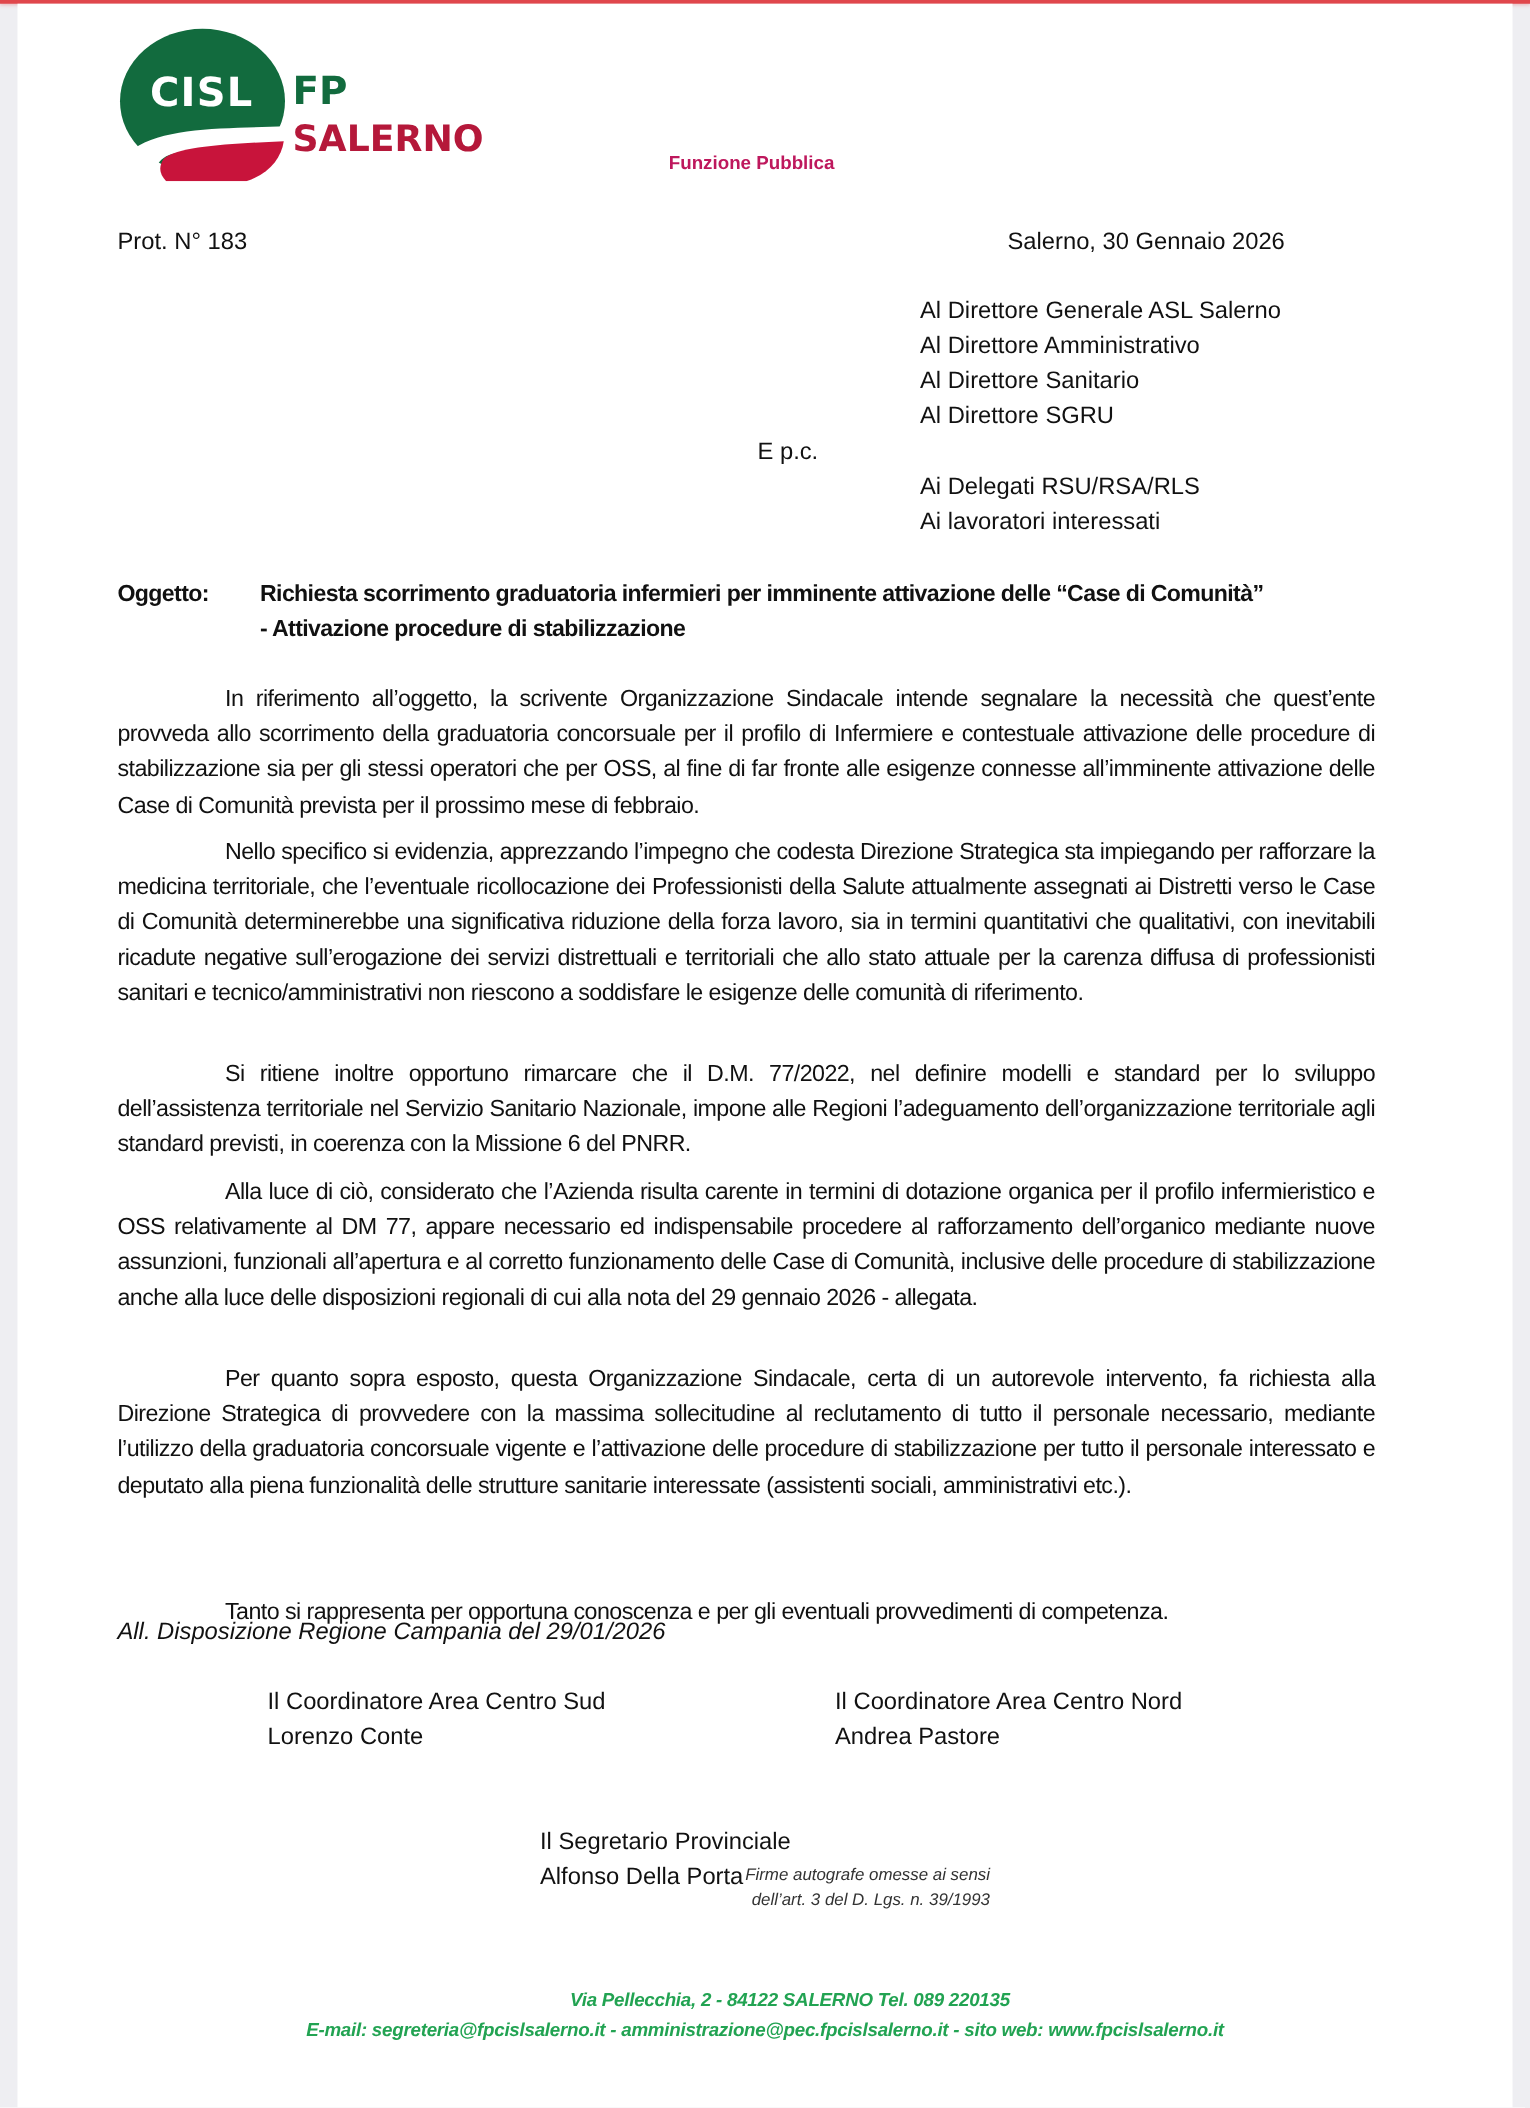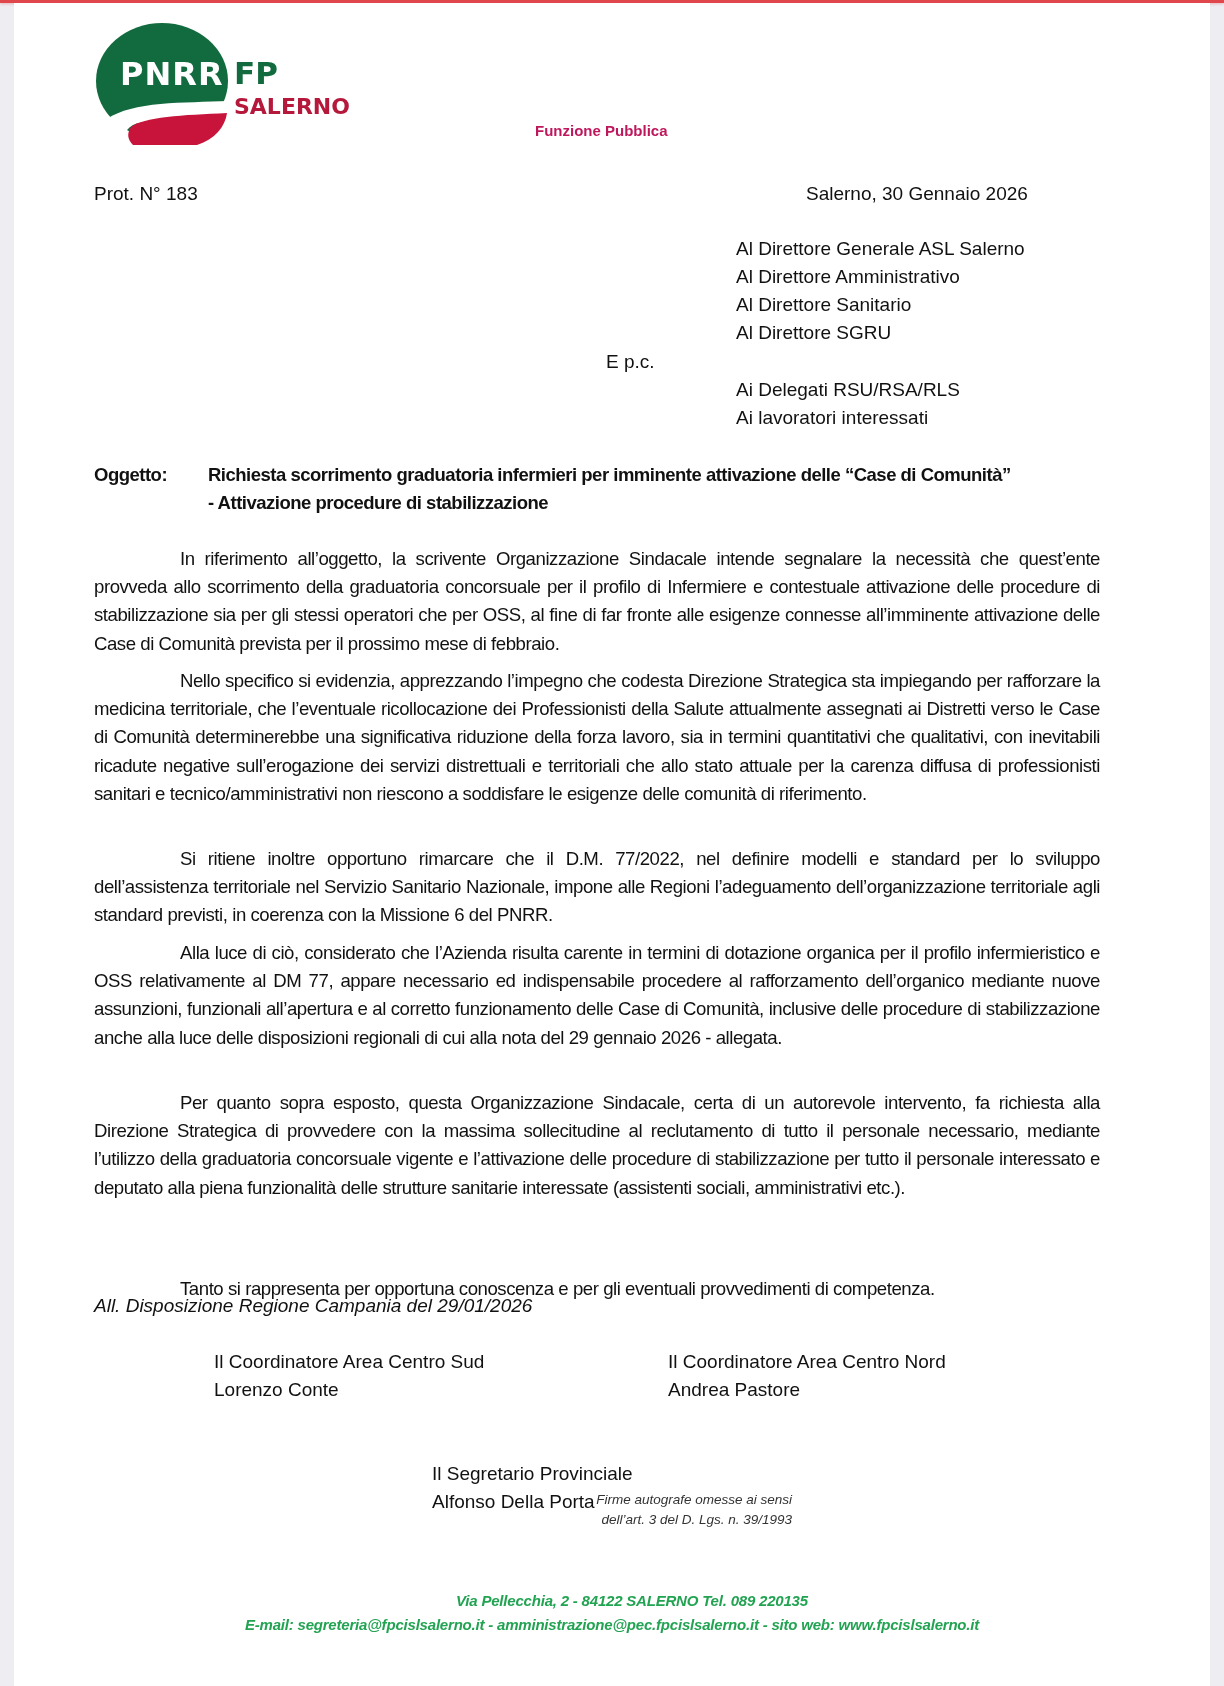--- a/index.html
+++ b/index.html
@@ -6,21 +6,21 @@
   body {
     width:1224px; height:1686px; background:#eeeef2; position:relative; overflow:hidden;
     font-family:"Liberation Sans", sans-serif; color:#111;
   }
   .topline { position:absolute; left:0; top:0; width:1224px; height:3px; background:#e0474c; box-shadow:0 1px 3px rgba(224,71,76,0.35); }
   .sheet { position:absolute; left:14px; top:3px; width:1196px; height:1683px; background:#fff; }
   .abs { position:absolute; }
   .logo-circle { position:absolute; left:93px; top:21px; width:138px; height:124px; }
   .logo-cisl { position:absolute; left:120px; top:55px; font-weight:bold; font-size:32px; color:#fff; letter-spacing:1px; font-family:"DejaVu Sans", sans-serif; }
   .logo-fp { position:absolute; left:234px; top:55px; font-weight:bold; font-size:31px; color:#126b3e; font-family:"DejaVu Sans", sans-serif; }
-  .logo-salerno { position:absolute; left:234px; top:94px; font-weight:bold; font-size:22px; color:#b5183a; font-family:"DejaVu Sans", sans-serif; }
+  .logo-salerno { position:absolute; left:234px; top:94px; font-weight:bold; font-size:29px; color:#b5183a; font-family:"DejaVu Sans", sans-serif; }
   .fp-tag { position:absolute; left:535px; top:122px; font-weight:bold; font-size:15px; color:#be185d; }
   .txt { font-size:19px; line-height:28px; }
   .para { position:absolute; left:94px; width:1006px; font-size:18.6px; line-height:28.2px; text-align:justify; font-family:"Liberation Sans Narrow","Liberation Sans", sans-serif; letter-spacing:-0.45px; }
   .para .ind { display:inline-block; width:86px; }
   .subject { position:absolute; left:94px; top:461px; font-weight:bold; font-size:18.5px; line-height:28px; letter-spacing:-0.5px; }
   .subject .lbl { position:absolute; left:0; top:0; }
   .subject .s1 { position:absolute; left:114px; top:0; white-space:nowrap; }
   .subject .s2 { position:absolute; left:114px; top:28px; white-space:nowrap; }
   .sig { position:absolute; font-size:19px; line-height:28px; }
   .note { position:absolute; text-align:right; font-style:italic; font-size:13.5px; line-height:20px; color:#333; }
@@ -32,21 +32,21 @@
 <div class="topline"></div>
 <div class="sheet"></div>
 
 <div>
   <svg class="logo-circle" viewBox="0 0 138 124">
     <ellipse cx="69" cy="60" rx="66" ry="58" fill="#126b3e"></ellipse>
     <path d="M14 98 C 40 80, 90 82, 136 80 L 136 96 C 100 98, 60 96, 40 104 C 30 110, 30 118, 34 124 L 10 124 Z" fill="#ffffff"></path>
     <path d="M38 106 C 50 96, 90 94, 134 92 C 132 106, 122 118, 104 124 L 40 124 C 34 118, 34 112, 38 106 Z" fill="#c8143b"></path>
     <path d="M0 70 Q 6 90 20 104 L 0 124 Z" fill="#ffffff"></path>
   </svg>
-  <div class="logo-cisl">PNRR</div>
+  <div class="logo-cisl">CISL</div>
   <div class="logo-fp">FP</div>
   <div class="logo-salerno">SALERNO</div>
   <div class="fp-tag">Funzione Pubblica</div>
 </div>
 
 <div class="abs txt" style="left:94px; top:180px;">Prot. N° 183</div>
 <div class="abs txt" style="left:806px; top:180px;">Salerno, 30 Gennaio 2026</div>
 
 <div class="abs txt" style="left:736px; top:235px; line-height:28px;">
   <div>Al Direttore Generale ASL Salerno</div>

